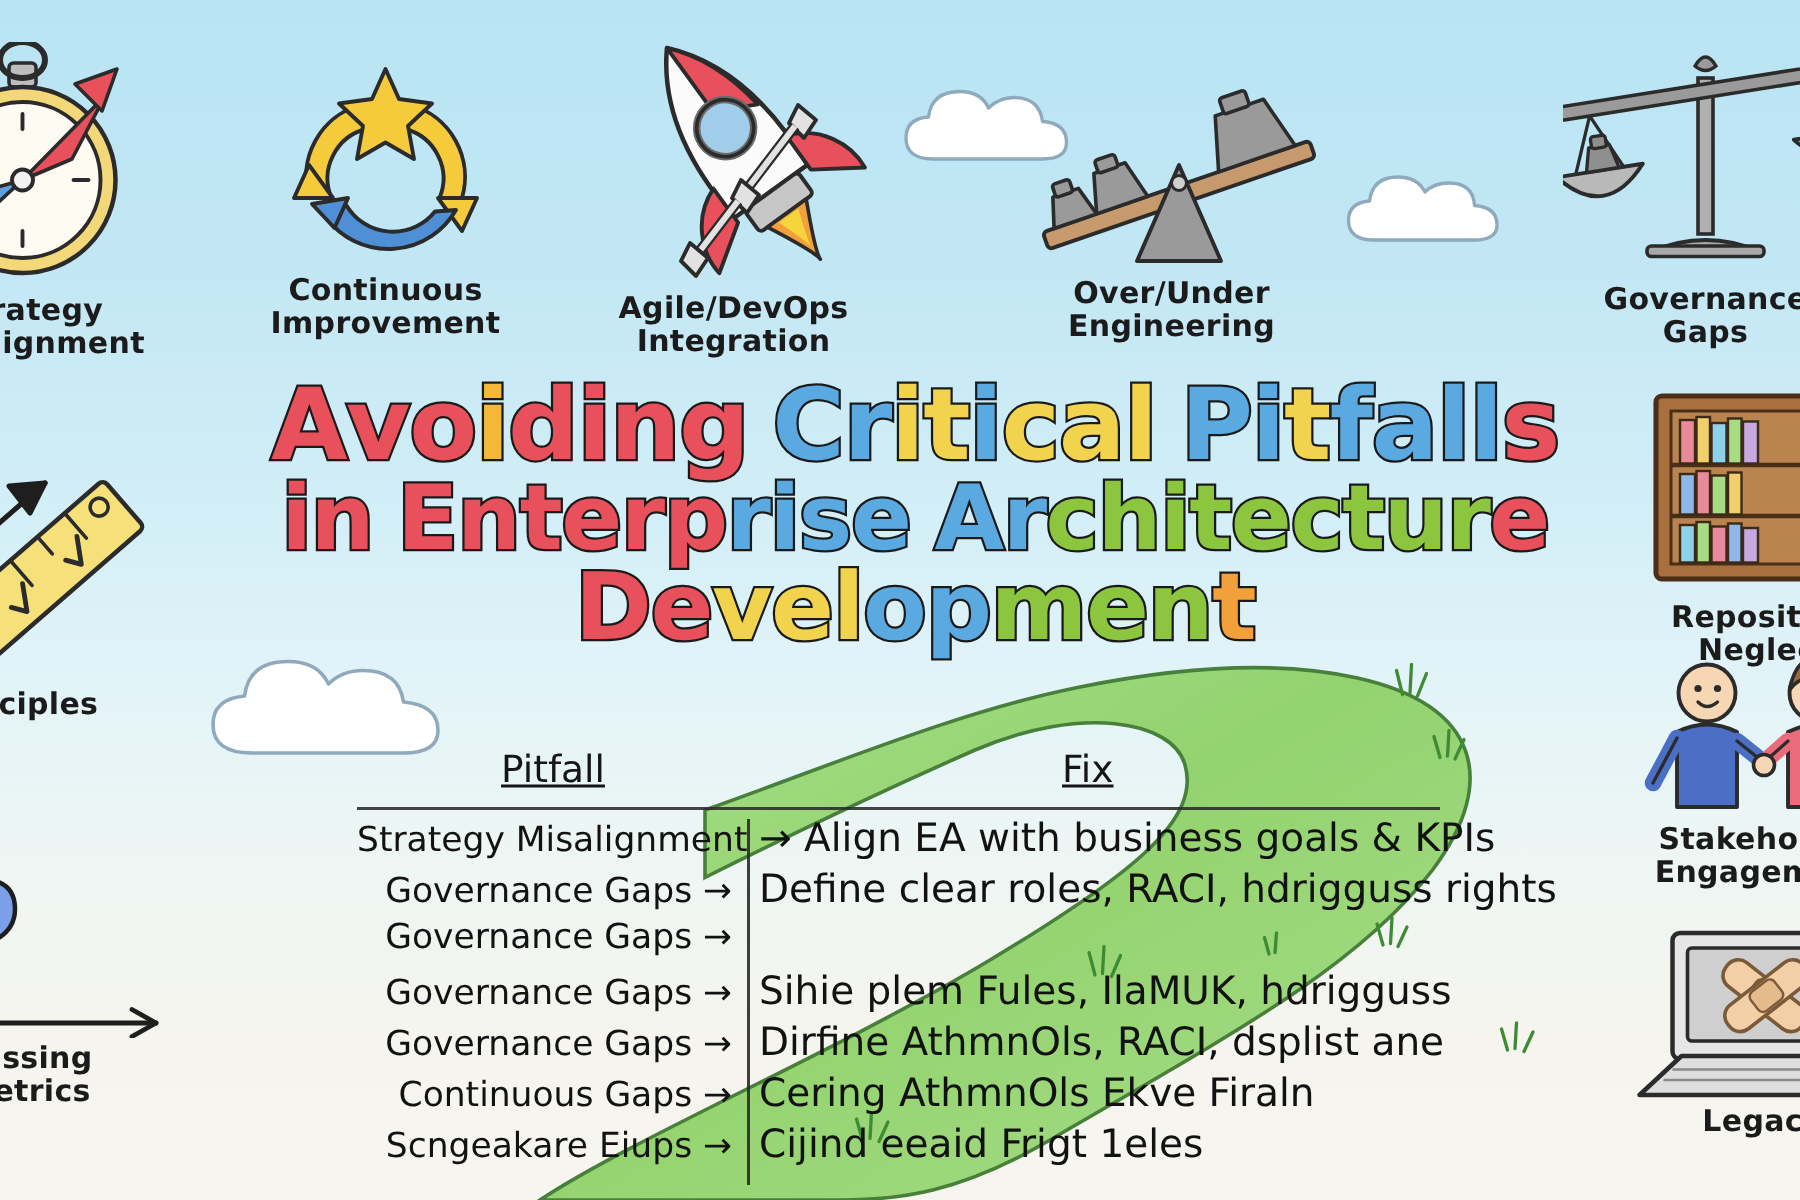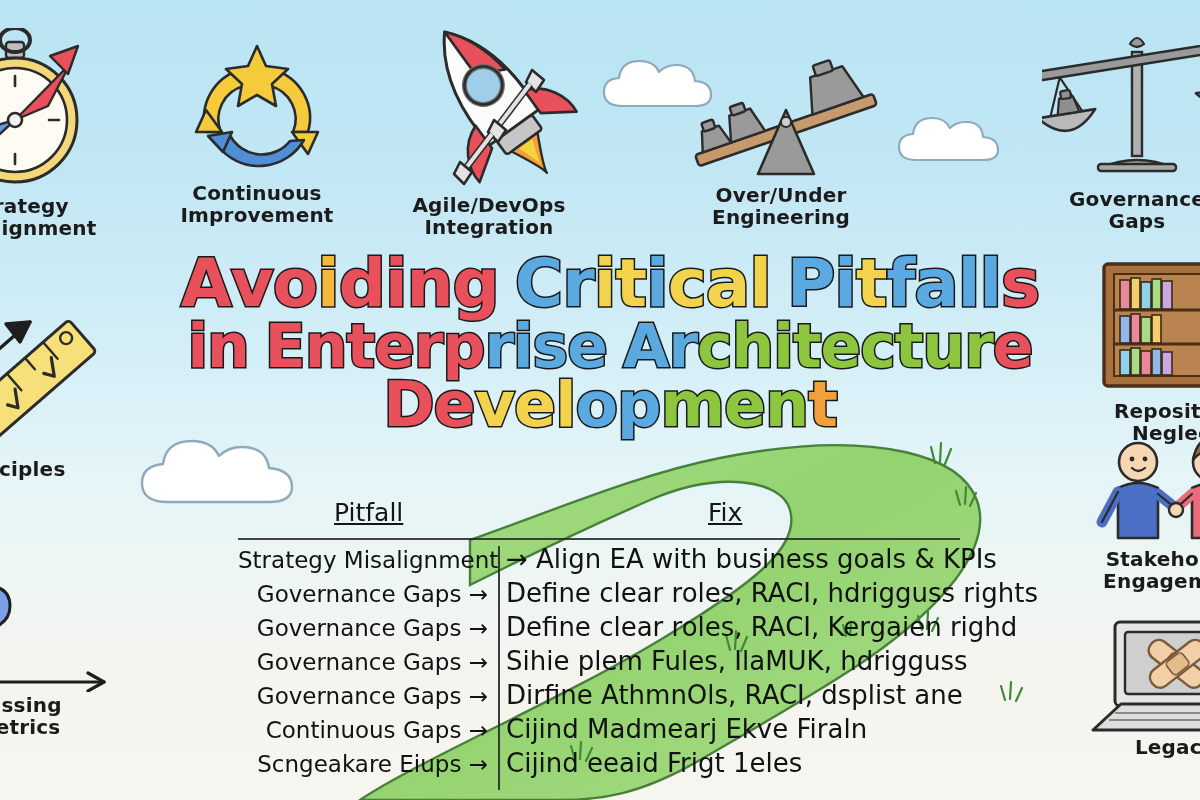--- a/index.html
+++ b/index.html
@@ -439,39 +439,38 @@
           </div>
           <div class="trow">
             <div class="rowgrid">
               <div class="c-pitfall">Governance Gaps →</div>
               <div class="c-fix">Define clear roles, RACI, hdrigguss rights</div>
             </div>
           </div>
           <div class="trow">
             <div class="rowgrid">
               <div class="c-pitfall">Governance Gaps →</div>
-              <div class="c-fix">Define clear roles, RACI, Kergaien righd</div>
             </div>
           </div>
           <div class="trow">
             <div class="rowgrid">
               <div class="c-pitfall">Governance Gaps →</div>
               <div class="c-fix">Sihie plem Fules, IlaMUK, hdrigguss</div>
             </div>
           </div>
           <div class="trow">
             <div class="rowgrid">
               <div class="c-pitfall">Governance Gaps →</div>
               <div class="c-fix">Dirfine AthmnOls, RACI, dsplist ane</div>
             </div>
           </div>
           <div class="trow">
             <div class="rowgrid">
               <div class="c-pitfall">Continuous Gaps →</div>
-              <div class="c-fix">Cijind Madmearj Ekve Firaln</div>
+              <div class="c-fix">Cering AthmnOls Ekve Firaln</div>
             </div>
           </div>
           <div class="trow">
             <div class="rowgrid">
               <div class="c-pitfall">Scngeakare Eiups →</div>
               <div class="c-fix">Cijind eeaid Frigt 1eles</div>
             </div>
           </div>
         </div>
     </div>

